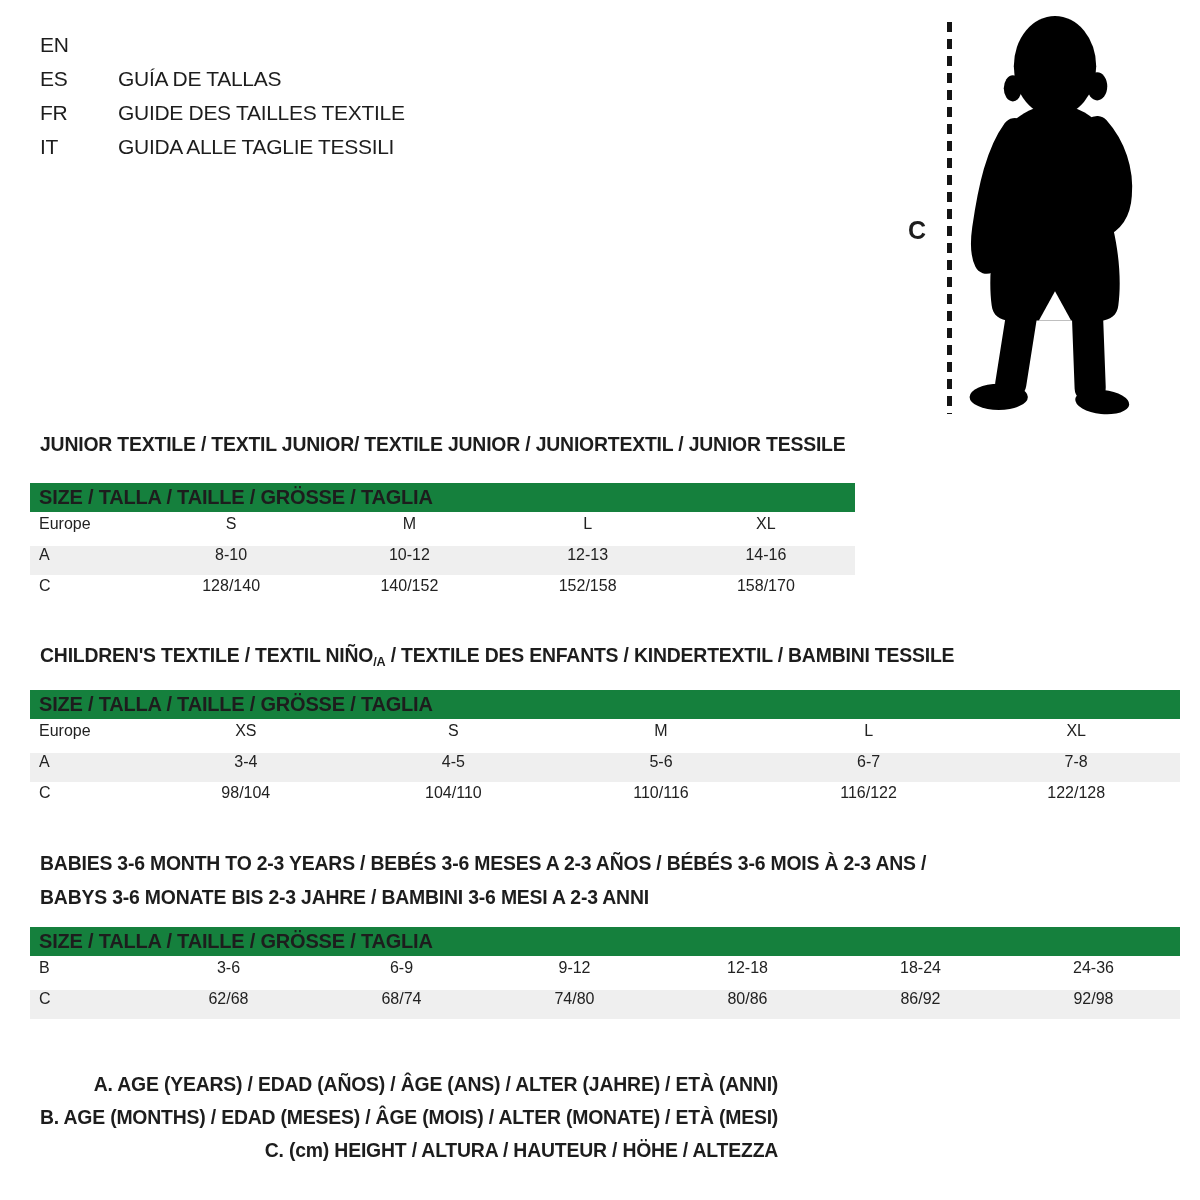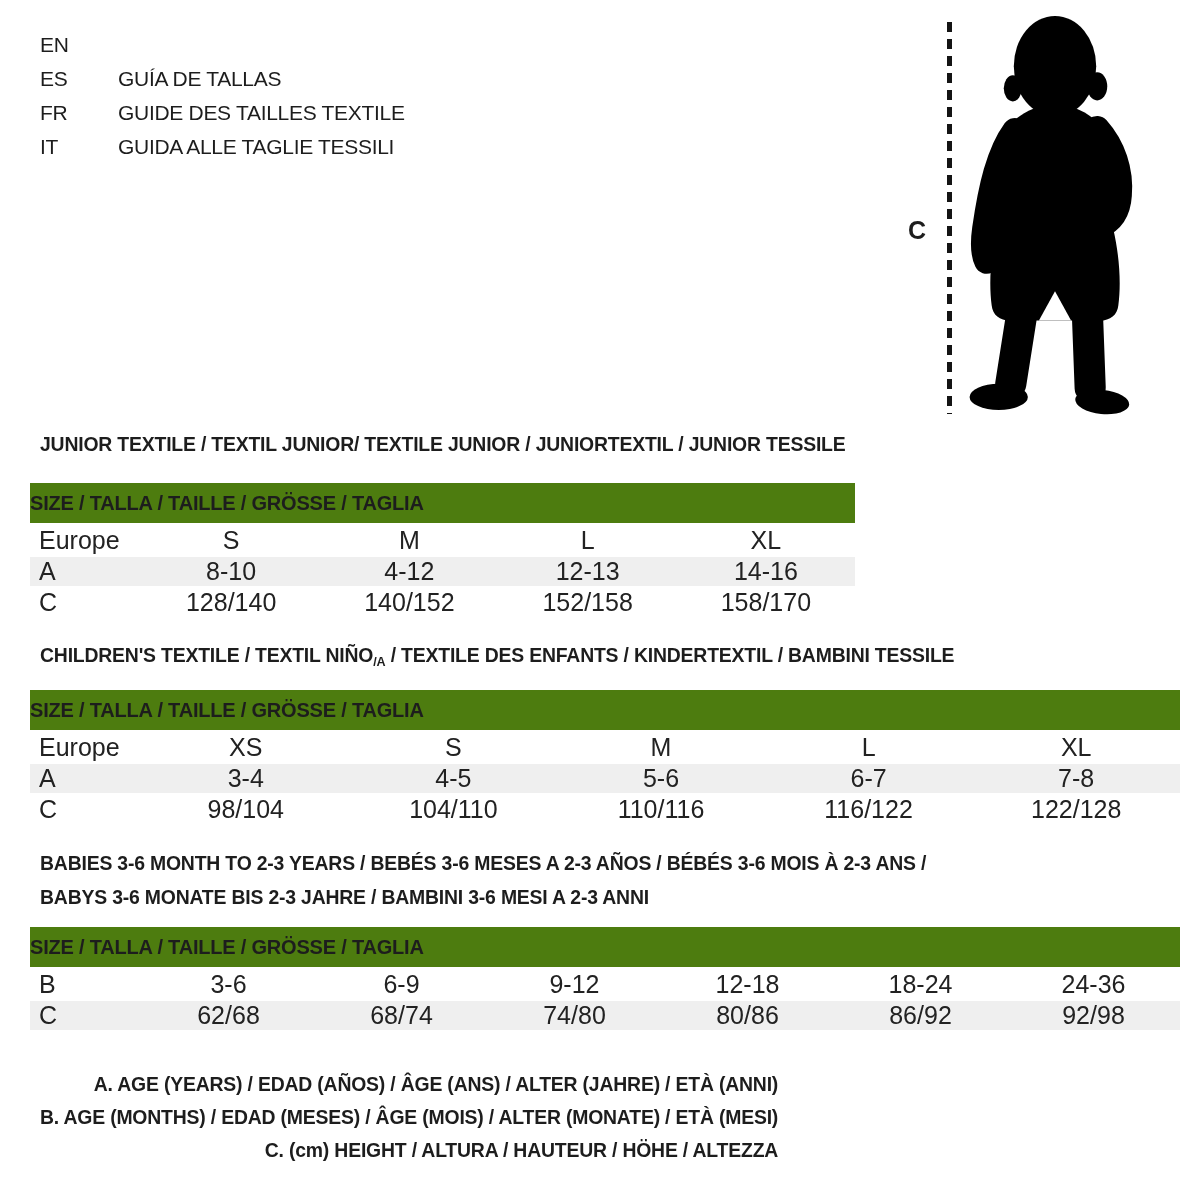--- a/index.html
+++ b/index.html
@@ -32,25 +32,25 @@
   .section-title {
     font-size:20px; font-weight:700; letter-spacing:-0.2px; white-space:nowrap;
     transform:scaleX(0.97); transform-origin:0 50%;
   }
   .sub-note { font-size:13px; vertical-align:-4px; }
   .title-2line { line-height:34px; }
 
   
   .size-table { }
   .st-head {
-    height:40px; background:#4d7c0f; display:flex; align-items:center;
-    margin-bottom:3px;
+    height:29px; background:#15803d; display:flex; align-items:center;
+    padding-left:9px; margin-bottom:3px;
   }
   .st-head span { font-size:20px; font-weight:700; letter-spacing:-0.2px; }
-  .st-row { height:29px; display:flex; align-items:center; margin-bottom:2px; font-size:25px; color:#222; }
+  .st-row { height:29px; display:flex; align-items:flex-start; margin-bottom:2px; font-size:16px; color:#222; }
   .st-row.shaded { background:#efefef; }
   .st-label { width:112px; padding-left:9px; }
   .st-cell { flex:1; text-align:center; }
 
   #junior-title   { left:40px; top:433px; }
   #junior-table   { left:30px; top:483px; width:825px; }
   #children-title { left:40px; top:644px; }
   #children-table { left:30px; top:690px; width:1150px; }
   #babies-title   { left:40px; top:846px; }
   #babies-table   { left:30px; top:927px; width:1150px; }
@@ -108,21 +108,21 @@
   <div class="st-row">
     <span class="st-label">Europe</span>
     <span class="st-cell">S</span>
     <span class="st-cell">M</span>
     <span class="st-cell">L</span>
     <span class="st-cell">XL</span>
   </div>
   <div class="st-row shaded">
     <span class="st-label">A</span>
     <span class="st-cell">8-10</span>
-    <span class="st-cell">4-12</span>
+    <span class="st-cell">10-12</span>
     <span class="st-cell">12-13</span>
     <span class="st-cell">14-16</span>
   </div>
   <div class="st-row">
     <span class="st-label">C</span>
     <span class="st-cell">128/140</span>
     <span class="st-cell">140/152</span>
     <span class="st-cell">152/158</span>
     <span class="st-cell">158/170</span>
   </div>

